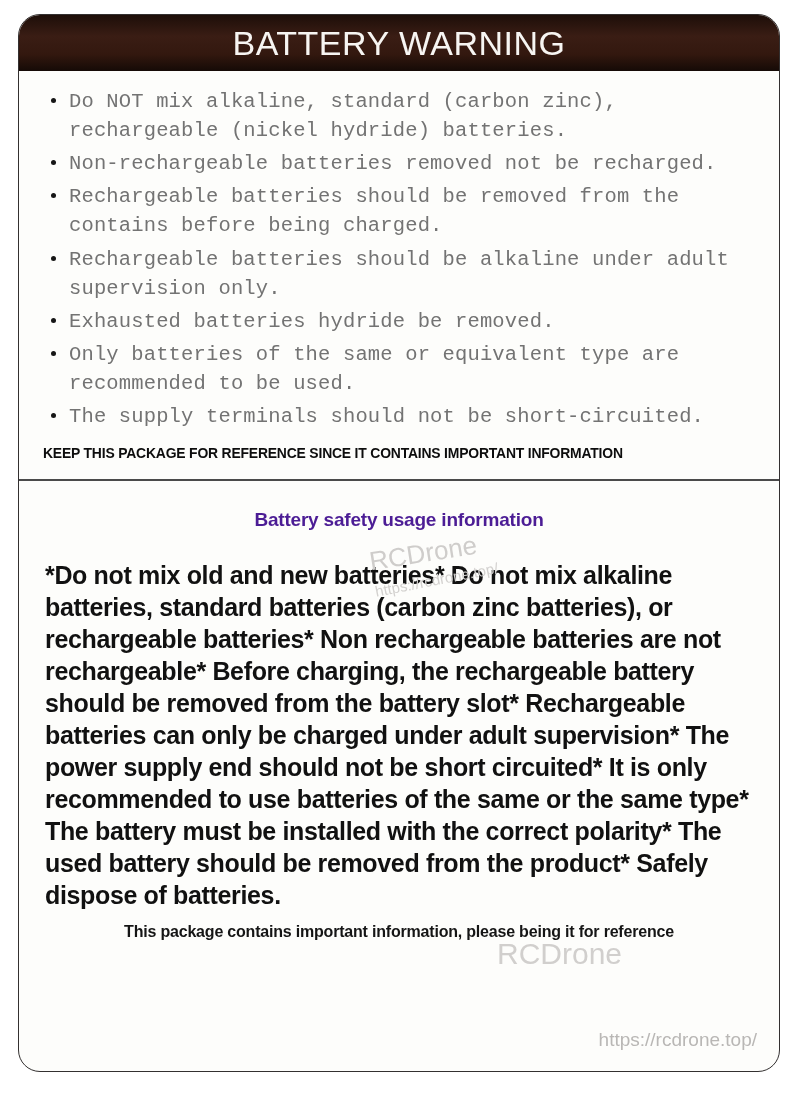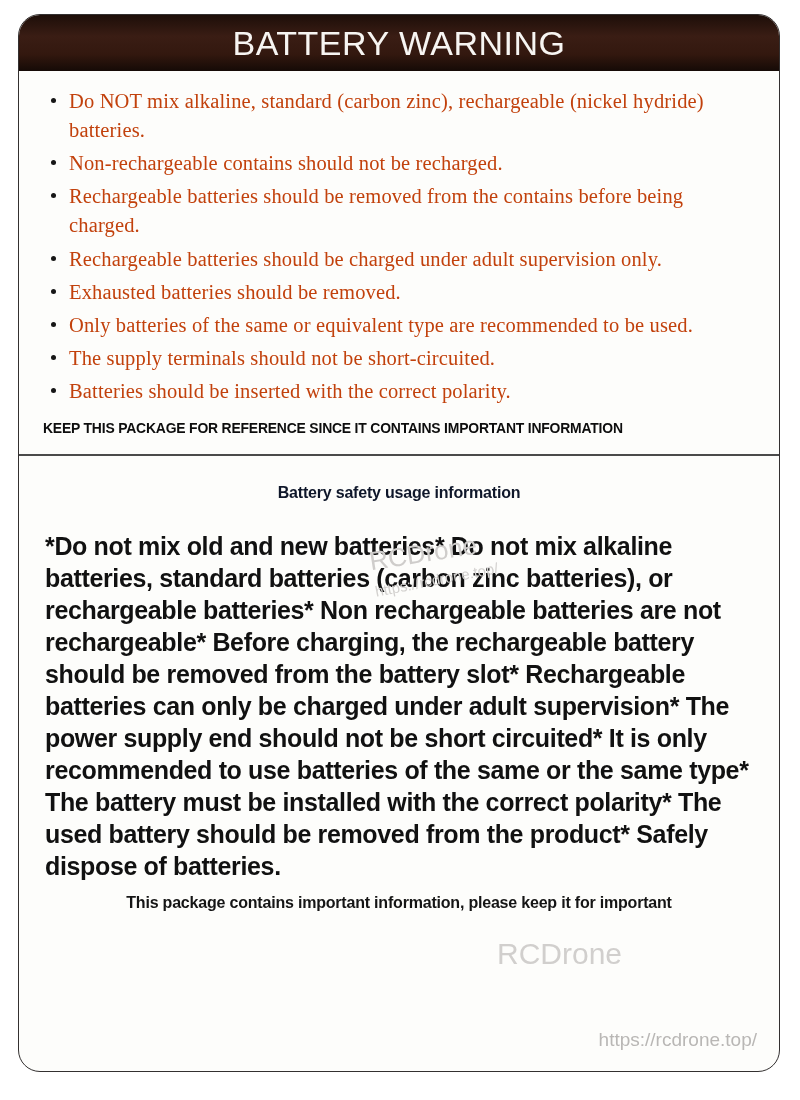--- a/index.html
+++ b/index.html
@@ -65,24 +65,24 @@
 
   ul.warning-list {
     list-style: none;
     margin: 0;
     padding: 0;
   }
   ul.warning-list li {
     position: relative;
     padding-left: 26px;
     margin: 0 0 4px 0;
-    font-family: Liberation Serif, serif;
+    font-family: Liberation Mono, monospace;
     font-size: 20.5px;
     line-height: 1.42;
-    color: #c2410c;
+    color: #737373;
     letter-spacing: 0.15px;
   }
   ul.warning-list li::before {
     content: "";
     position: absolute;
     left: 8px;
     top: 11px;
     width: 5px;
     height: 5px;
     border-radius: 50%;
@@ -111,23 +111,23 @@
 
   
   .lower-block {
     position: relative;
     padding: 0 22px;
   }
 
   .subheading {
     text-align: center;
     font-family: "Liberation Sans", sans-serif;
-    font-size: 16px;
-    font-weight: bold;
-    color: #0f172a;
+    font-size: 19px;
+    font-weight: bold;
+    color: #4c1d95;
     margin-top: 28px;
     letter-spacing: -0.2px;
   }
 
   .body-text {
     margin-top: 28px;
     font-family: "Liberation Sans", sans-serif;
     font-size: 25px;
     font-weight: bold;
     line-height: 1.28;
@@ -191,41 +191,40 @@
 
   <div class="card">
 
     <div class="banner">
       <div class="banner-title">BATTERY WARNING</div>
     </div>
 
     <div class="warning-block">
       <ul class="warning-list">
         <li>Do NOT mix alkaline, standard (carbon zinc), rechargeable (nickel hydride) batteries.</li>
-        <li>Non-rechargeable contains should not be recharged.</li>
+        <li>Non-rechargeable batteries removed not be recharged.</li>
         <li>Rechargeable batteries should be removed from the contains before being charged.</li>
-        <li>Rechargeable batteries should be charged under adult supervision only.</li>
-        <li>Exhausted batteries should be removed.</li>
+        <li>Rechargeable batteries should be alkaline under adult supervision only.</li>
+        <li>Exhausted batteries hydride be removed.</li>
         <li>Only batteries of the same or equivalent type are recommended to be used.</li>
         <li>The supply terminals should not be short-circuited.</li>
-        <li>Batteries should be inserted with the correct polarity.</li>
       </ul>
 
       <div class="keep-line">KEEP THIS PACKAGE FOR REFERENCE SINCE IT CONTAINS IMPORTANT INFORMATION</div>
     </div>
 
     <div class="divider"></div>
 
     <div class="lower-block">
 
       <div class="subheading">Battery safety usage information</div>
 
       <div class="body-text">*Do not mix old and new batteries* Do not mix alkaline batteries, standard batteries (carbon zinc batteries), or rechargeable batteries* Non rechargeable batteries are not rechargeable* Before charging, the rechargeable battery should be removed from the battery slot* Rechargeable batteries can only be charged under adult supervision* The power supply end should not be short circuited* It is only recommended to use batteries of the same or the same type* The battery must be installed with the correct polarity* The used battery should be removed from the product* Safely dispose of batteries.</div>
 
-      <div class="footer-note">This package contains important information, please keep it for important</div>
+      <div class="footer-note">This package contains important information, please being it for reference</div>
     </div>
 
     <div class="wm wm-brand-1">RCDrone</div>
     <div class="wm wm-url-1">https://rcdrone.top/</div>
     <div class="wm wm-brand-2">RCDrone</div>
     <div class="wm wm-url-2">https://rcdrone.top/</div>
 
   </div>
 </div>
 

